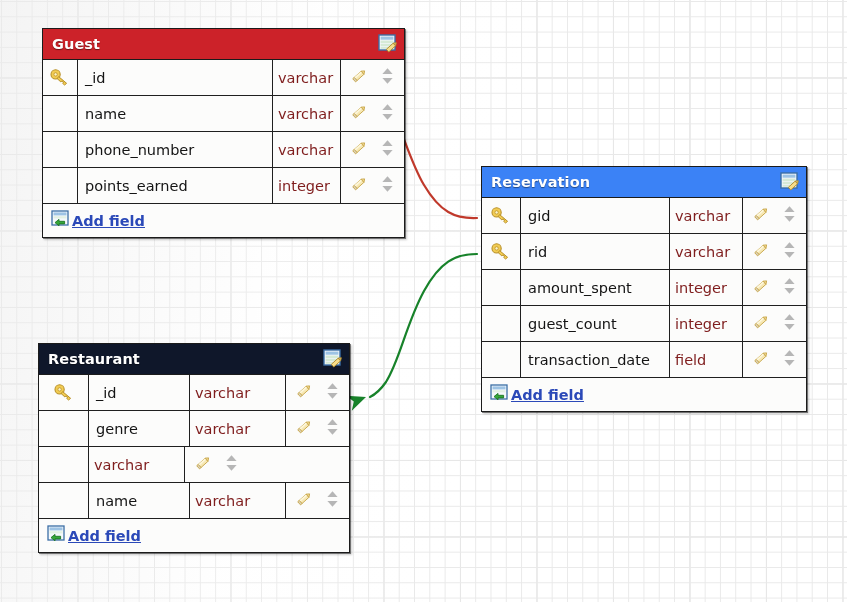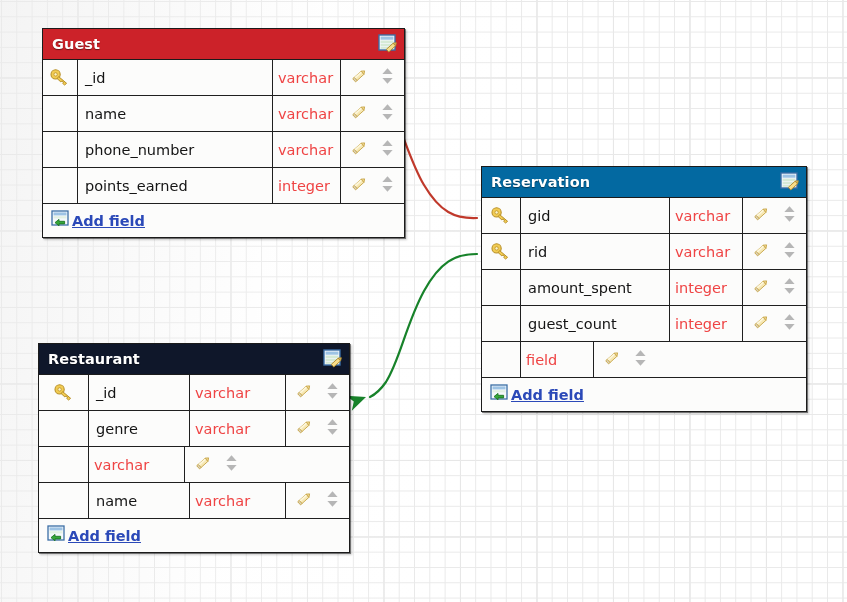--- a/index.html
+++ b/index.html
@@ -102,21 +102,21 @@
     white-space: nowrap;
     overflow: hidden;
   }
   .c-type {
     flex: 0 0 auto;
     display: flex; align-items: center;
     padding: 0 5px;
     border-right: 1px solid #1f1f1f;
     box-sizing: border-box;
     font-size: 14.5px;
-    color: #ef4444;
+    color: #7f1d1d;
     white-space: nowrap;
   }
   .c-act {
     flex: 0 0 auto;
     display: flex; align-items: center; justify-content: space-around;
     padding: 0 5px;
     box-sizing: border-box;
     gap: 4px;
   }
 
@@ -258,21 +258,21 @@
         <span><svg width="19" height="17" viewBox="0 0 19 17">
     <rect x="1" y="1" width="16" height="14" fill="#f4f8fc" stroke="#3b6ea5" stroke-width="1.3"></rect>
     <rect x="2.5" y="2.4" width="13" height="3" fill="#9dc3e4"></rect>
     <rect x="2.5" y="6.2" width="13" height="2.2" fill="#e3f0e3"></rect>
     <path d="M4.0 12.6 L8.0 9.4 L8.0 11.3 L13.6 11.3 L13.6 13.9 L8.0 13.9 L8.0 15.8 Z" fill="#35a83a" stroke="#1d7522" stroke-width=".9"></path>
   </svg></span>
         <span class="af-label">Add field</span>
       </div>
     </div>
     <div class="entity" style="left: 481px; top: 166px; width: 326px;">
-      <div class="ent-header" style="background: #0369a1;">
+      <div class="ent-header" style="background: #3b82f6;">
         <span class="ent-title">Reservation</span>
         <span class="hdr-icon"><svg width="21" height="20" viewBox="0 0 21 20">
     <rect x="1" y="1" width="16" height="15" fill="#f3f7fb" stroke="#3b6ea5" stroke-width="1.4"></rect>
     <rect x="2.6" y="2.6" width="12.8" height="3.1" fill="#9dc3e4"></rect>
     <rect x="2.6" y="6.6" width="12.8" height="2.5" fill="#d6ead6"></rect>
     <rect x="2.6" y="9.8" width="12.8" height="2.5" fill="#d6ead6"></rect>
     <rect x="2.6" y="13.0" width="12.8" height="1.8" fill="#d6ead6"></rect>
     <g transform="rotate(-42 13 13)">
       <rect x="8.0" y="11.6" width="9.2" height="3.6" fill="#f7dd8a" stroke="#b08c33" stroke-width=".9"></rect>
       <path d="M17.2 11.6 L19.8 13.4 L17.2 15.2 Z" fill="#efcf6e" stroke="#b08c33" stroke-width=".9"></path>
@@ -367,20 +367,21 @@
     </g>
               </svg></span>
             <span><svg width="13" height="18" viewBox="0 0 13 18">
     <path d="M6.5 1.2 L11.6 7.0 L1.4 7.0 Z" fill="#b6b6b6"></path>
     <path d="M6.5 16.8 L11.6 11.0 L1.4 11.0 Z" fill="#b6b6b6"></path>
   </svg></span>
           </div>
         </div>
         <div class="row">
           <div class="c-key" style="width: 39px;"></div>
+          <div class="c-name">transaction_date</div>
           <div class="c-type" style="width: 73px;">field</div>
           <div class="c-act" style="width: 63px;">
             <span><svg width="17" height="17" viewBox="0 0 17 17">
     <g transform="rotate(-42 8.5 8.5)">
       <rect x="3.2" y="6.4" width="9.4" height="4.2" fill="#f7e8b4" stroke="#c9a94e" stroke-width=".9"></rect>
       <rect x="3.2" y="6.4" width="9.4" height="1.7" fill="#fdf7dd" stroke="none"></rect>
       <path d="M12.6 6.4 L15.4 8.5 L12.6 10.6 Z" fill="#f3d98e" stroke="#c9a94e" stroke-width=".9"></path>
       <rect x="1.3" y="6.4" width="2" height="4.2" fill="#dcd3be" stroke="#c9a94e" stroke-width=".9"></rect>
     </g>
               </svg></span>

